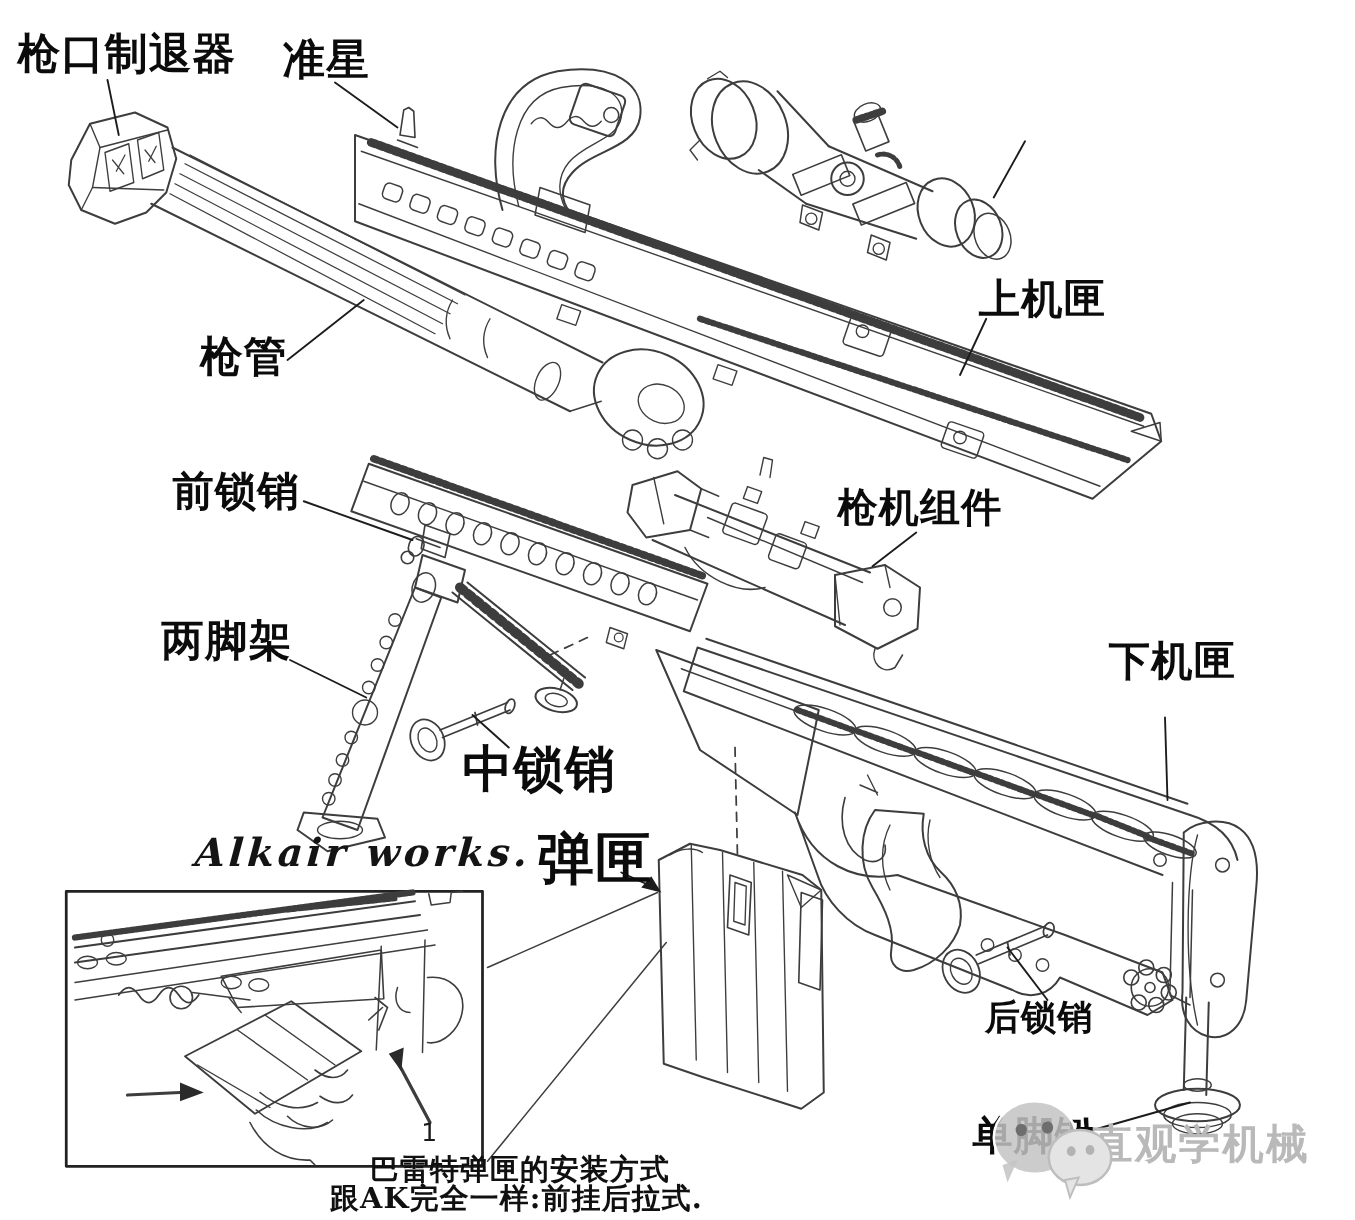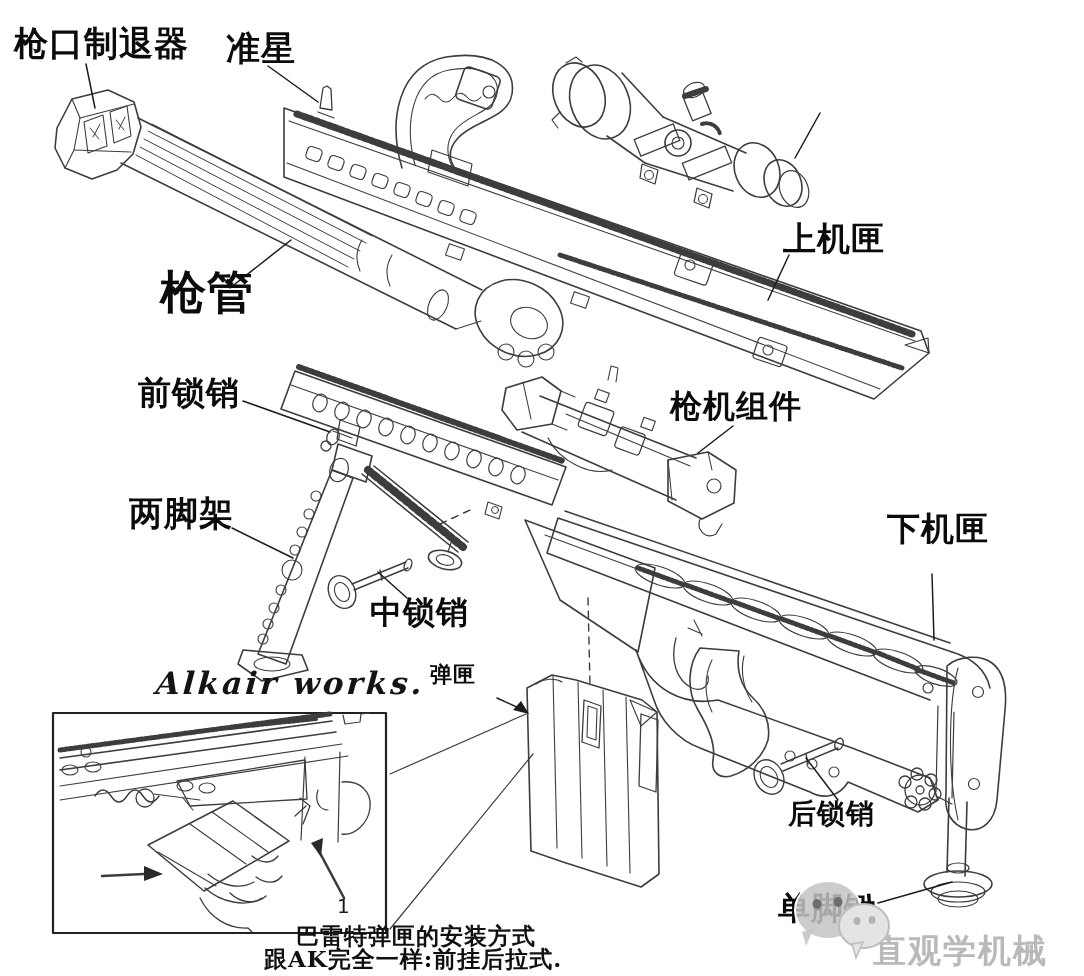--- a/index.html
+++ b/index.html
@@ -26,21 +26,20 @@
     white-space:nowrap;line-height:1;letter-spacing:1px;
   }
   .callout-num{
     position:absolute;z-index:4;color:#1a1a1a;font-weight:400;
     font-family:"DejaVu Sans","Liberation Sans",sans-serif;line-height:1;
   }
   .brand-text{
     position:absolute;z-index:5;color:#b9b9b9;font-weight:600;
     letter-spacing:2px;white-space:nowrap;line-height:1;
     font-family:"DejaVu Sans","Liberation Sans",sans-serif;
-    margin-top:36px;
   }
   .brand-logo{position:absolute;z-index:6;}
 </style>
 </head>
 <body>
 
 <div class="stage">
 
   <svg class="art" width="1084" height="976" viewBox="0 0 1084 976" fill="none" stroke="#3d3d3d" stroke-width="1.6" stroke-linejoin="round" stroke-linecap="round">
 
@@ -339,27 +338,27 @@
       <path d="M497,698 L521,709"></path>
       <path d="M806,758 L838,800"></path>
       <path d="M878,903 L952,882"></path>
     </g>
     <path d="M529,714 L513,710 L521,701 Z" fill="#1c1c1c" stroke="none"></path>
   </svg>
 
   <div class="part-label" style="left:14px;top:26px;font-size:34px">枪口制退器</div>
   <div class="part-label" style="left:226px;top:31px;font-size:34px">准星</div>
   <div class="part-label" style="left:783px;top:222px;font-size:33px">上机匣</div>
-  <div class="part-label" style="left:160px;top:269px;font-size:46px">枪管</div>
+  <div class="part-label" style="left:160px;top:269px;font-size:34px">枪管</div>
   <div class="part-label" style="left:138px;top:376px;font-size:33px">前锁销</div>
   <div class="part-label" style="left:670px;top:390px;font-size:32px">枪机组件</div>
   <div class="part-label" style="left:129px;top:496px;font-size:34px">两脚架</div>
-  <div class="part-label" style="left:370px;top:596px;font-size:32px">中锁销</div>
+  <div class="part-label" style="left:370px;top:596px;font-size:40px">中锁销</div>
   <div class="part-label" style="left:887px;top:512px;font-size:33px">下机匣</div>
-  <div class="part-label" style="left:430px;top:664px;font-size:22px">弹匣</div>
+  <div class="part-label" style="left:430px;top:664px;font-size:45px">弹匣</div>
   <div class="part-label" style="left:788px;top:800px;font-size:28px">后锁销</div>
   <div class="part-label" style="left:778px;top:892px;font-size:32px">单脚锄</div>
 
   <div class="artist-mark" style="left:156px;top:668px;font-size:31px">Alkair works.</div>
 
   <div class="caption" style="left:264px;top:947px;font-size:23px">跟AK完全一样:前挂后拉式.</div>
   <div class="caption" style="left:296px;top:924px;font-size:23px">巴雷特弹匣的安装方式</div>
 
   <div class="callout-num" style="left:337px;top:896px;font-size:20px">1</div>
 

